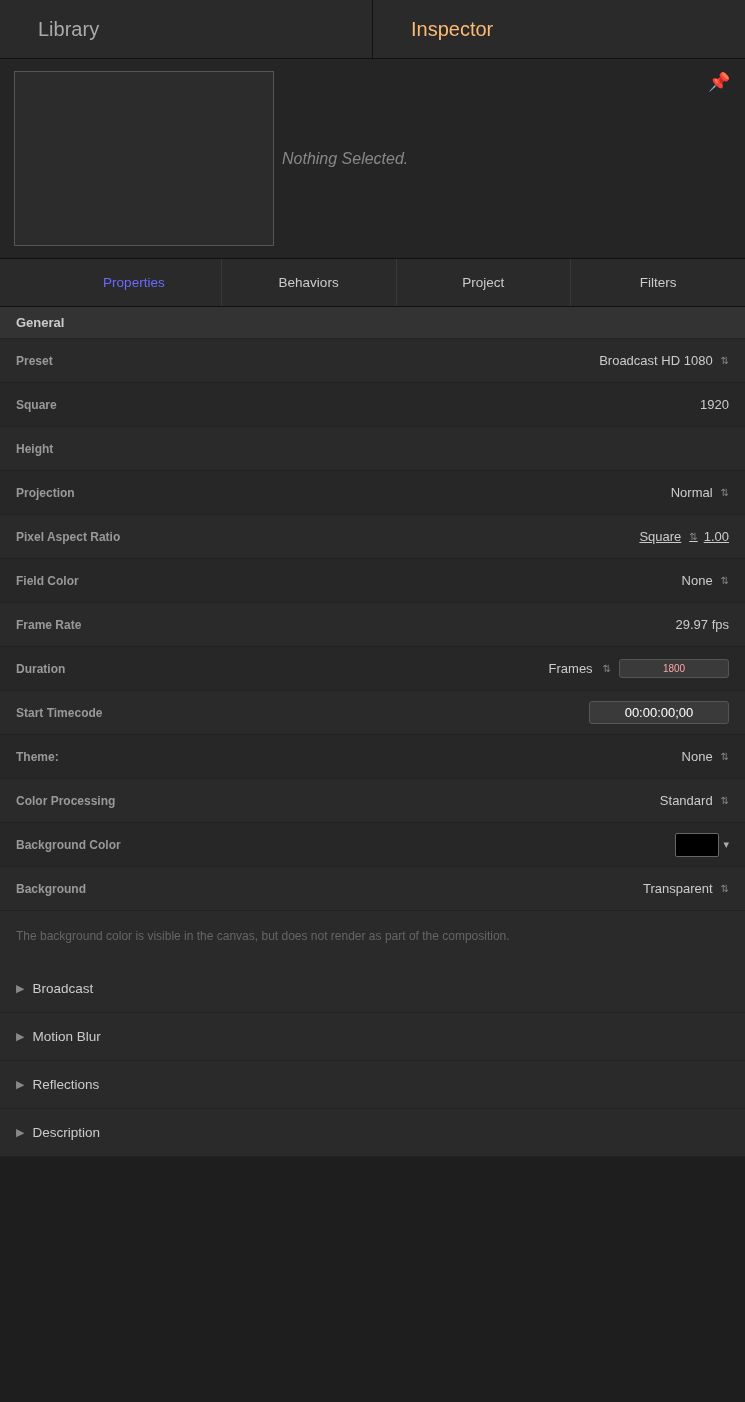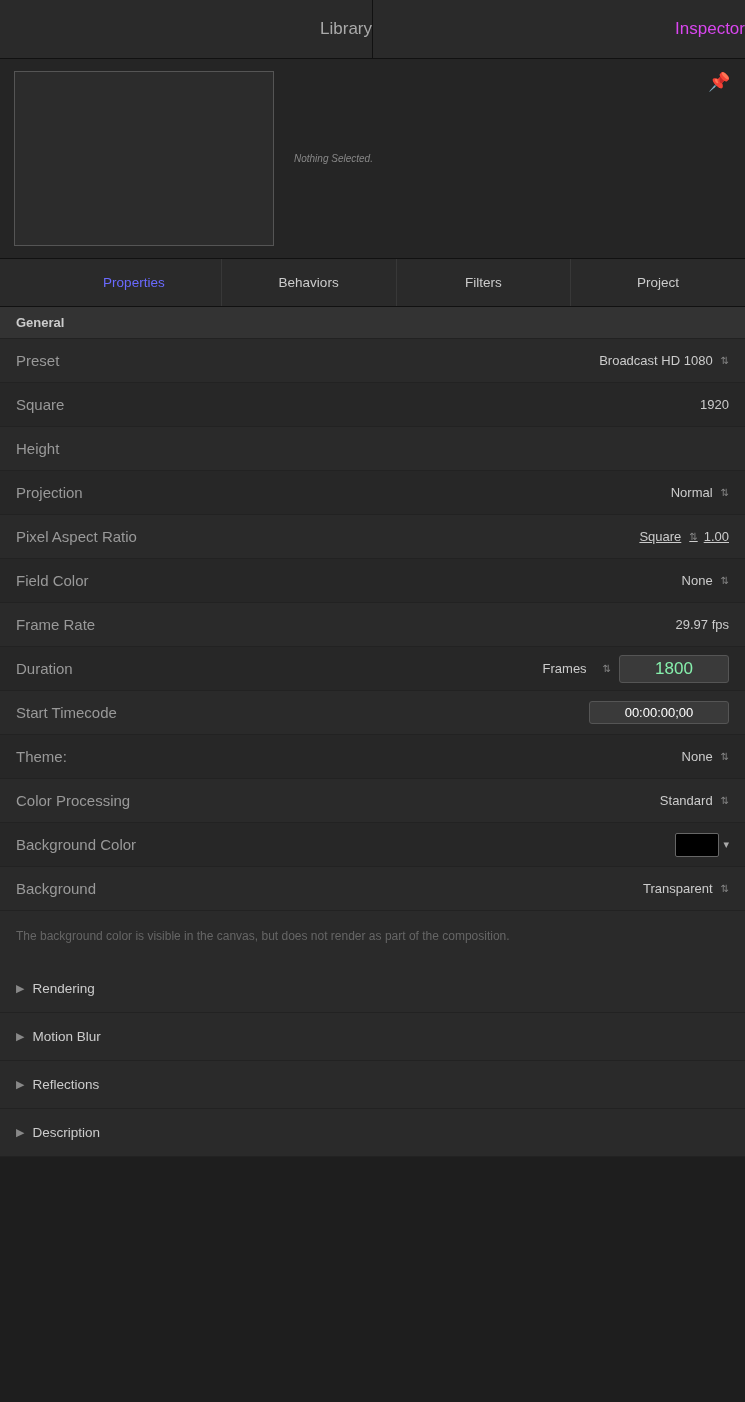--- a/index.html
+++ b/index.html
@@ -16,29 +16,30 @@
     .tab-bar {
       display: flex;
       height: 59px;
       background: #2a2a2a;
       border-bottom: 1px solid #111;
     }
     .tab-item {
       flex: 1;
       display: flex;
       align-items: center;
-      justify-content: flex-end;
-      font-size: 17px;
+      justify-content: flex-start;
+      font-size: 20px;
       font-weight: 500;
       color: #aaaaaa;
       cursor: pointer;
       border-right: 1px solid #111;
+      margin-left: 38px;
     }
     .tab-item.active {
-      color: #d946ef;
+      color: #fdba74;
     }
     .tab-item:last-child { border-right: none; }
 
     
     .preview-area {
       display: flex;
       align-items: center;
       padding: 12px 14px;
       background: #252525;
       border-bottom: 1px solid #111;
@@ -47,23 +48,23 @@
     }
     .preview-thumbnail {
       width: 260px;
       height: 175px;
       border: 1.5px solid #555;
       background: #2c2c2c;
       flex-shrink: 0;
     }
     .preview-label {
       color: #888;
-      font-size: 10px;
+      font-size: 16px;
       font-style: italic;
-      margin-left: 20px;
+      margin-left: 8px;
     }
     .pin-icon {
       position: absolute;
       top: 12px;
       right: 14px;
       color: #aaa;
       font-size: 18px;
     }
 
     
@@ -111,23 +112,24 @@
       padding: 0 16px;
       height: 44px;
       border-bottom: 1px solid #222;
       background: #2a2a2a;
     }
     .prop-row:nth-child(even) {
       background: #272727;
     }
     .prop-label {
       color: #999;
-      font-size: 15px;
+      font-size: 12px;
       min-width: 160px;
       flex-shrink: 0;
+      font-weight: bold;
     }
     .prop-value {
       flex: 1;
       display: flex;
       align-items: center;
       justify-content: flex-end;
       color: #cccccc;
       font-size: 13px;
       gap: 6px;
     }
@@ -135,23 +137,23 @@
     .chevron-updown {
       font-size: 10px;
       color: #888;
       margin-left: 2px;
     }
 
     
     .input-field {
       background: #3a3a3a;
       border: 1px solid #555;
-      color: #86efac;
+      color: #fca5a5;
       padding: 3px 8px;
-      font-size: 17px;
+      font-size: 10px;
       border-radius: 3px;
       width: 110px;
       text-align: center;
     }
 
     .input-field-sm {
       background: #3a3a3a;
       border: 1px solid #555;
       color: #fff;
       padding: 3px 8px;
@@ -213,21 +215,21 @@
     
     .duration-inline {
       display: flex;
       align-items: center;
       gap: 8px;
       justify-content: flex-end;
     }
     .select-inline {
       display: flex;
       align-items: center;
-      gap: 14px;
+      gap: 8px;
       color: #ccc;
       font-size: 13px;
     }
 
     
     .par-value {
       display: flex;
       align-items: center;
       gap: 6px;
       text-decoration: underline;
@@ -252,24 +254,24 @@
 </div>
 
 <div class="sub-tab-bar">
   <div class="sub-tab-item active">
     <span>Properties</span>
   </div>
   <div class="sub-tab-item">
     <span>Behaviors</span>
   </div>
   <div class="sub-tab-item">
+    <span>Project</span>
+  </div>
+  <div class="sub-tab-item">
     <span>Filters</span>
-  </div>
-  <div class="sub-tab-item">
-    <span>Project</span>
   </div>
 </div>
 
 <div class="section-header">
   <span>General</span>
 </div>
 
 <div class="properties-table">
 
   <div class="prop-row">
@@ -380,21 +382,21 @@
   </div>
 
   <div class="info-text">
     <span>The background color is visible in the canvas, but does not render as part of the composition.</span>
   </div>
 
 </div>
 
 <div class="collapsible-section">
   <span class="collapse-arrow">▶</span>
-  <span class="collapsible-label">Rendering</span>
+  <span class="collapsible-label">Broadcast</span>
 </div>
 
 <div class="collapsible-section">
   <span class="collapse-arrow">▶</span>
   <span class="collapsible-label">Motion Blur</span>
 </div>
 
 <div class="collapsible-section">
   <span class="collapse-arrow">▶</span>
   <span class="collapsible-label">Reflections</span>

